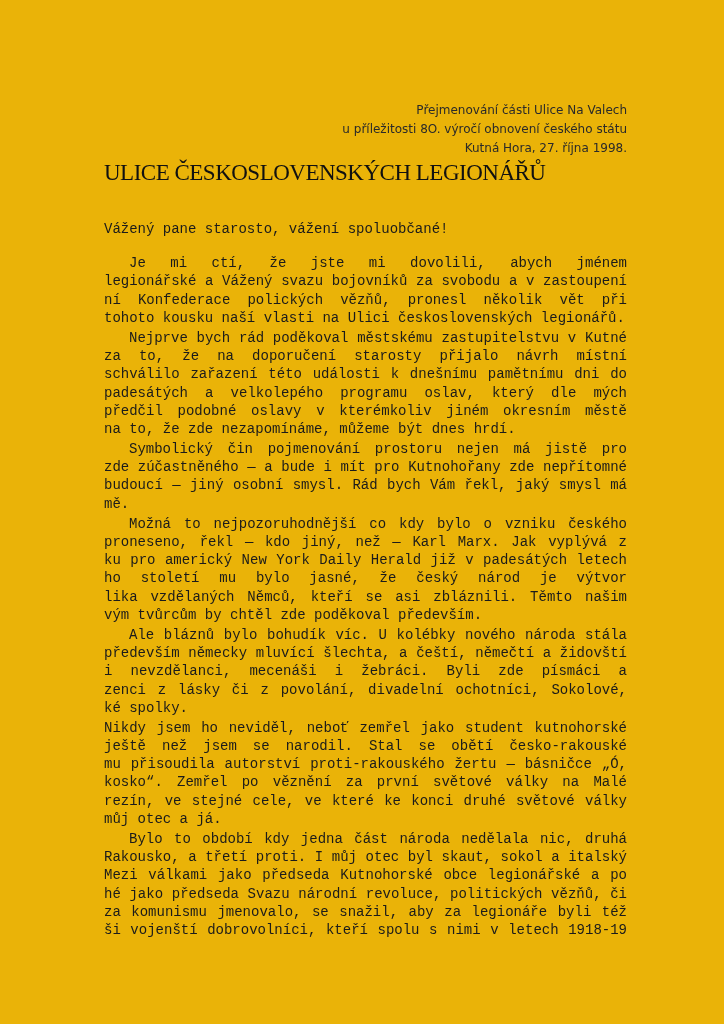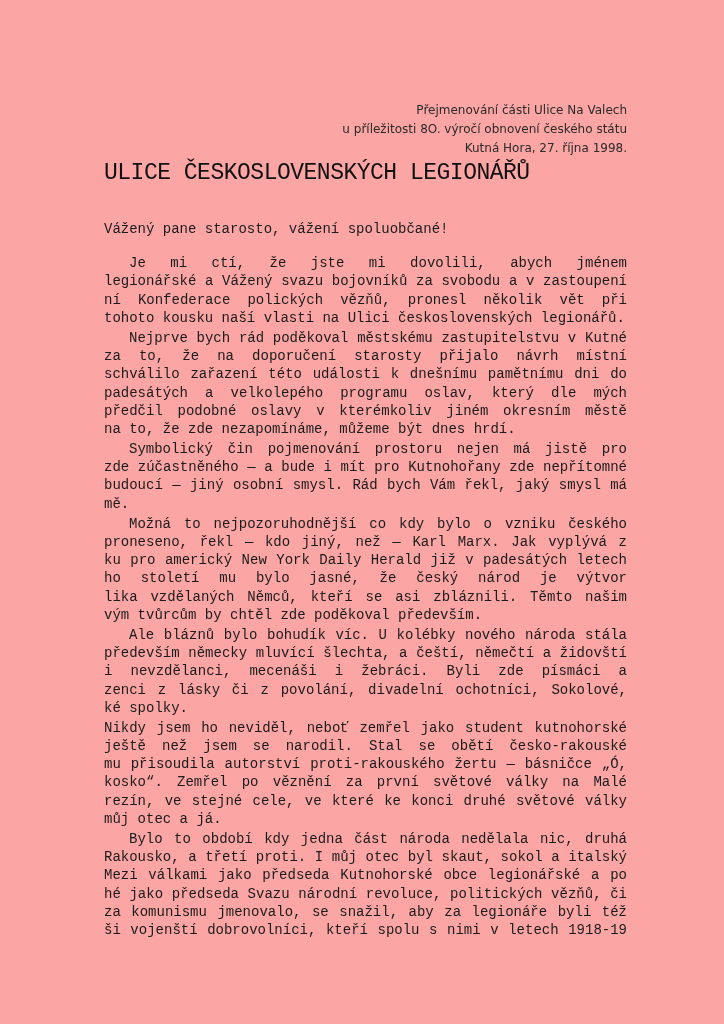--- a/index.html
+++ b/index.html
@@ -1,38 +1,38 @@
 <!DOCTYPE html>
 <html><head>
 <meta charset="utf-8">
 <style>
   html, body { margin: 0; padding: 0; background: #e8e8e8; }
   .page {
     position: relative;
     width: 724px;
     height: 1024px;
     margin: 0 auto;
-    background: #fca5a5;
+    background: #eab308;
     color: #1b1b1b;
     box-sizing: border-box;
     padding: 101px 97px 0 104px;
     overflow: hidden;
   }
   
   .doc-header {
     font-family: "DejaVu Sans", sans-serif;
     font-size: 12px;
     line-height: 19px;
     text-align: right;
     color: #2a2a2a;
   }
   
   .doc-title {
     margin: 0;
-    font-family: Liberation Mono, monospace;
+    font-family: Liberation Serif, serif;
     font-weight: normal;
     font-size: 23px;
     letter-spacing: -0.5px;
     line-height: 30px;
     color: #111111;
     text-align: left;
   }
   
   .doc-body {
     margin-top: 32px;

